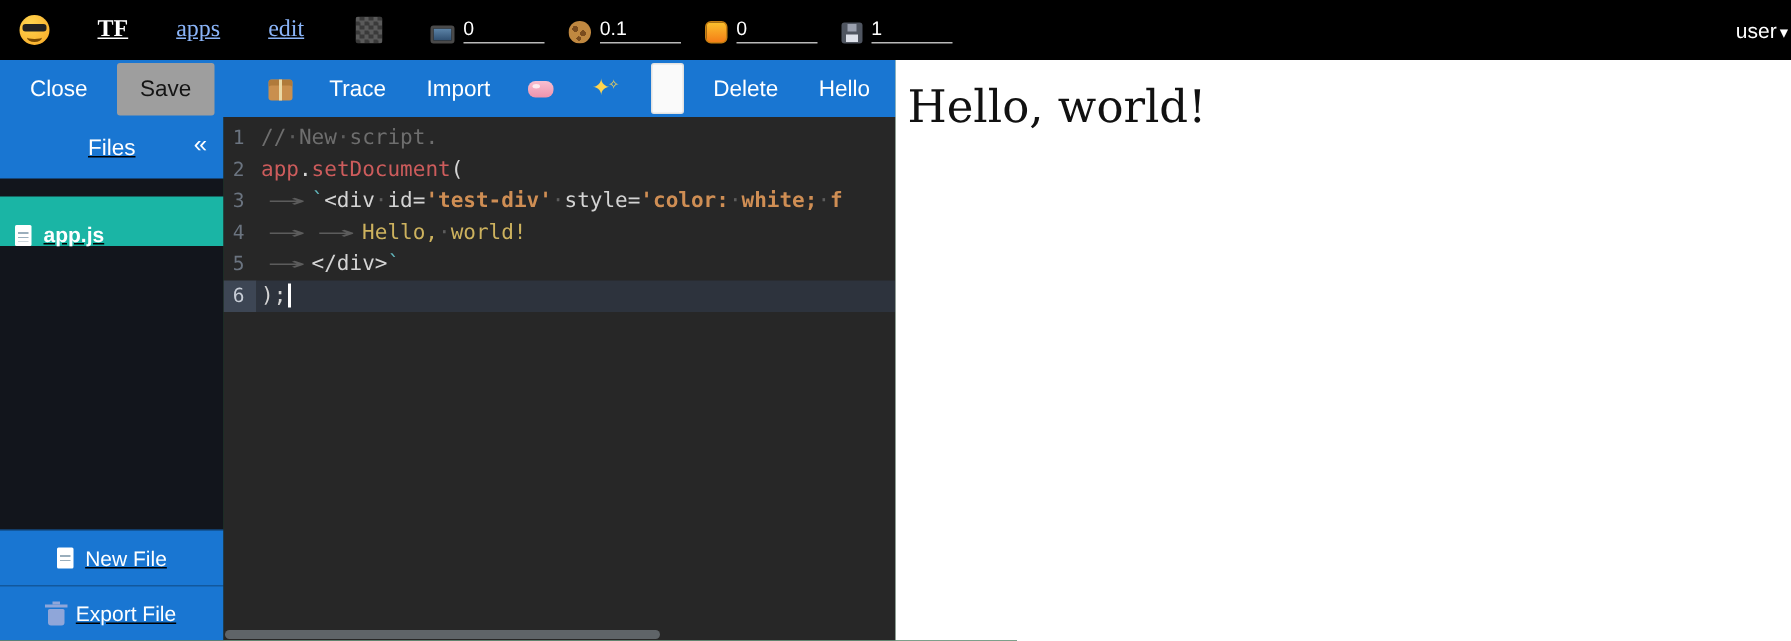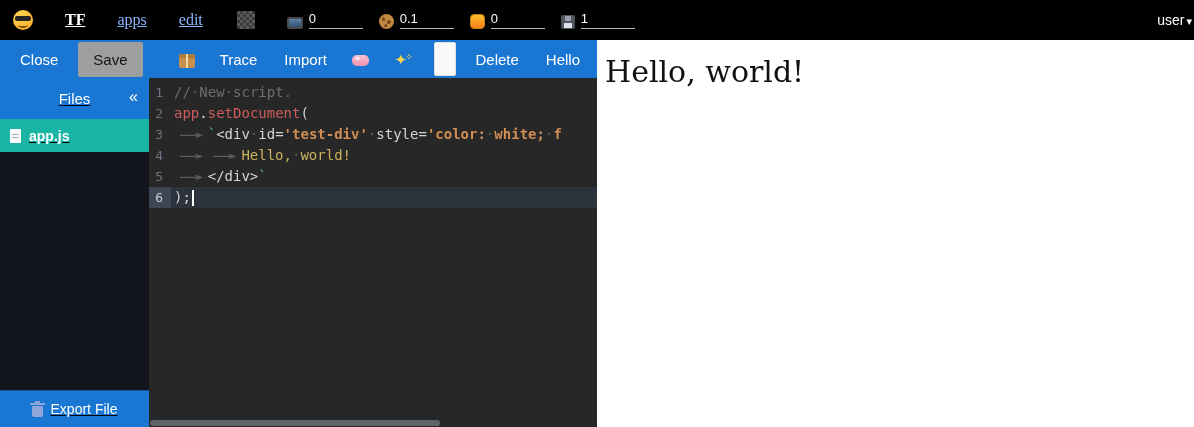--- a/index.html
+++ b/index.html
@@ -36,22 +36,22 @@
                   border-radius:2px; padding:0; margin:0 9px; }
 
   
   .sidebar { position:absolute; top:78px; left:0; width:149px; bottom:0;
              background:var(--sidebar-dark,#12151c); display:flex; flex-direction:column;text-decoration:underline; }
   .files-head { height:41px; background:var(--toolbar-blue,#1976d2); color:#fff;
                 display:flex; align-items:center; position:relative; flex:none; font-size:15px; }
   .files-title { flex:1; text-align:center; }
   .collapse { position:absolute; right:11px; top:10px; font-size:16px; cursor:pointer; }
   .file-list { flex:1; }
-  .file-row { height:33px; display:flex; align-items:center; gap:8px; padding-left:10px;
-              color:#fff; font-weight:bold; font-size:14px; cursor:pointer; }
+  .file-row { height:33px; display:flex; align-items:flex-end; gap:8px; padding-left:10px;
+              color:#fff; font-weight:bold; font-size:14px; cursor:pointer;margin-top:12px; }
   .file-row.selected { background:var(--file-selected-teal,#1ab5a5); }
   .side-action { height:37px; background:var(--toolbar-blue,#1976d2); display:flex;
                  align-items:center; justify-content:center; gap:8px; color:#fff;
                  font-size:14px; border-top:1px solid rgba(0,0,0,.25); cursor:pointer; }
 
   
   .editor { position:absolute; top:78px; left:149px; width:448px; bottom:0;
             background:var(--editor-bg,#272727); overflow:hidden;
             font-family:"DejaVu Sans Mono","Liberation Mono",monospace; font-size:14px; }
   .code { padding-top:4px; }
@@ -176,20 +176,24 @@
       <span class="collapse">«</span>
     </div>
     <div class="file-list">
         <div class="file-row selected">
           <span class="icn i-file"></span>
           <span>app.js</span>
         </div>
       </div>
     <div class="side-actions">
         <div class="side-action">
+          <span class="icn i-new-file"></span>
+          <span>New File</span>
+        </div>
+        <div class="side-action">
           <span class="icn i-trash"></span>
           <span>Export File</span>
         </div>
       </div>
   </aside>
 
   <div class="editor">
     <div class="code">
         <div class="line">
           <span class="ln">1</span>

